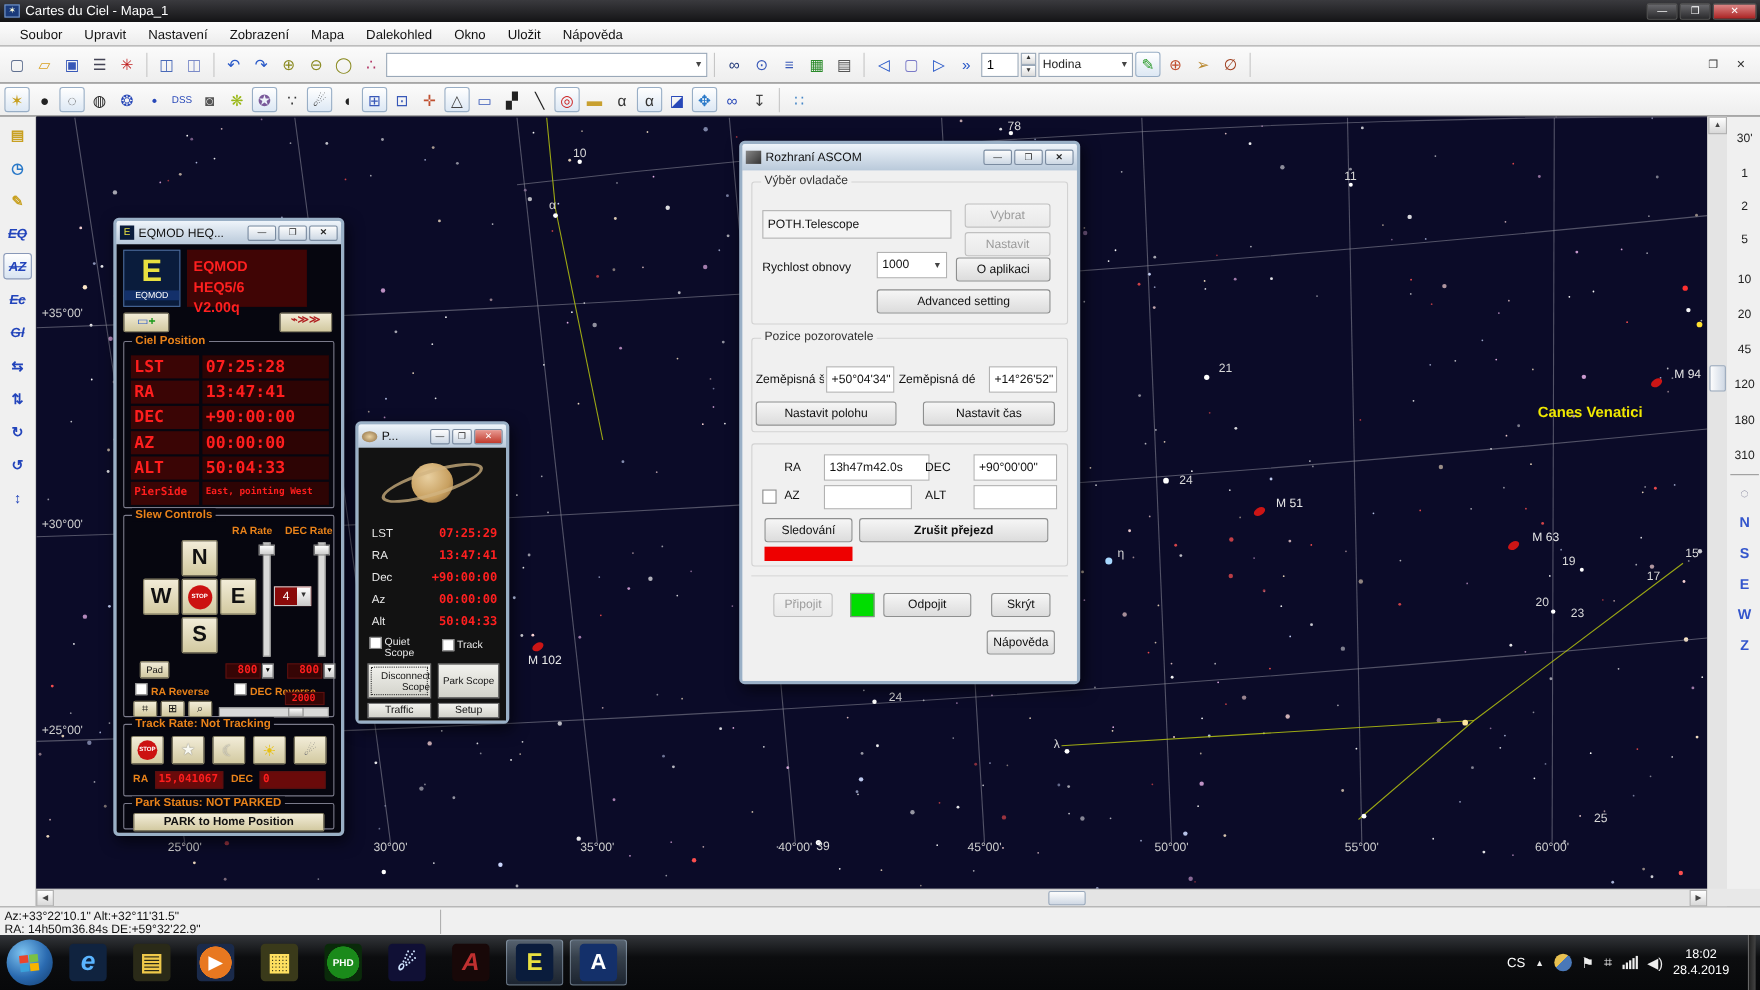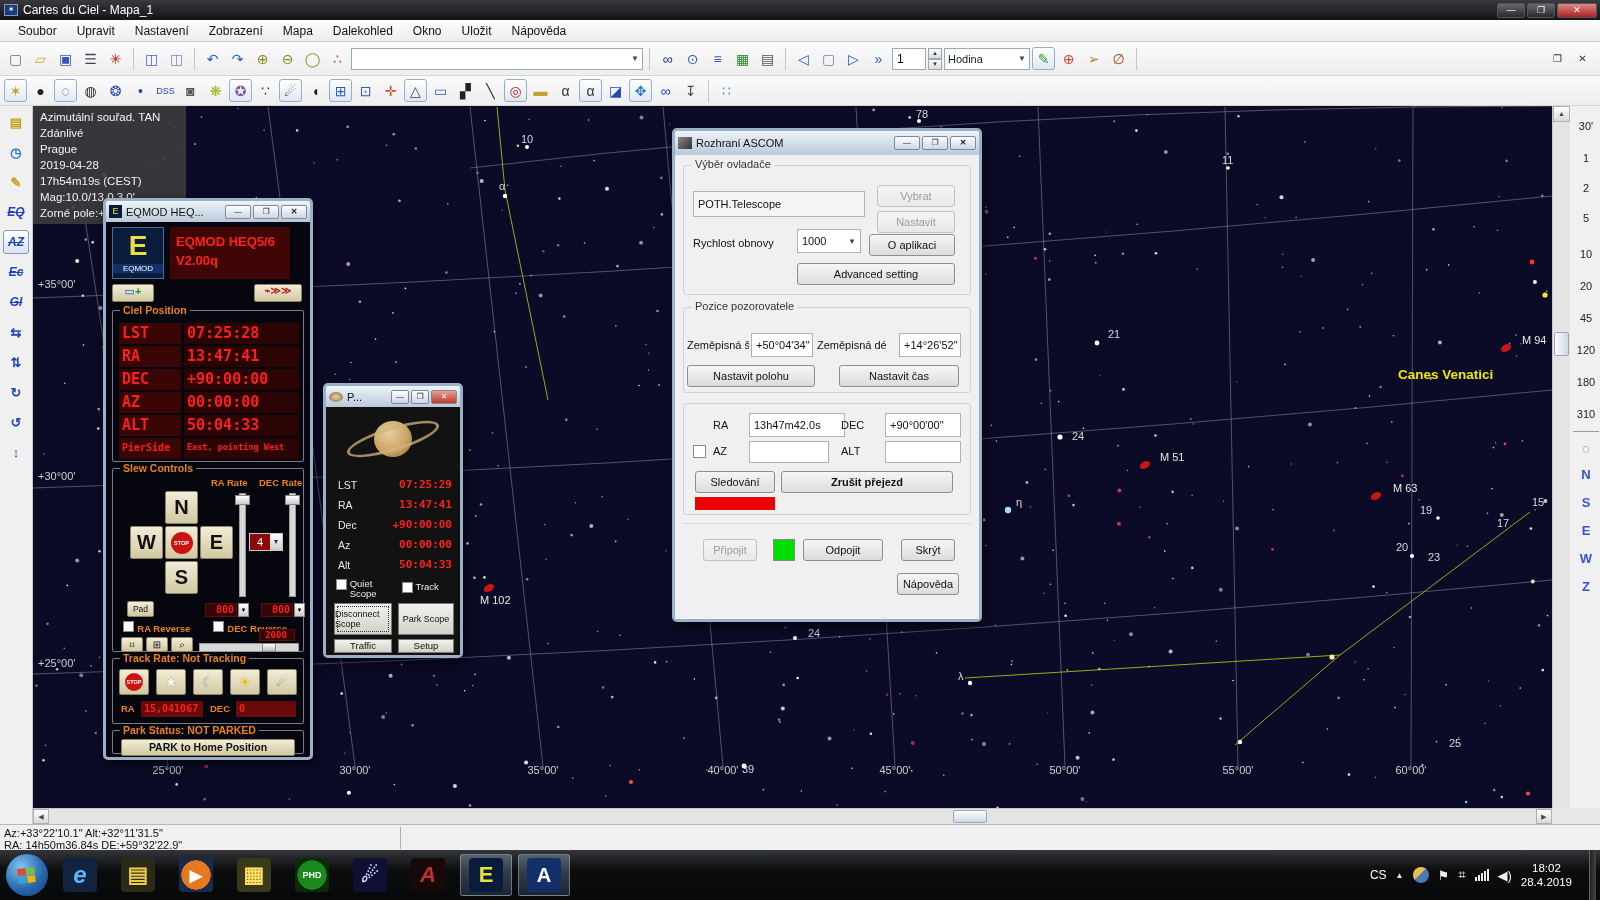--- a/index.html
+++ b/index.html
@@ -70,21 +70,21 @@
 .olab{color:#e8821a;font-weight:bold;font-size:9.5px}
 .cbx{width:11px;height:11px;background:#fff;border:1px solid #888;display:inline-block}
 .stopoct{background:#cc1111;color:#fff;border-radius:50%;font-size:5.5px;font-weight:bold;display:flex;align-items:center;justify-content:center}
 .vslider{position:absolute;width:7px;background:#d8d8d8;border:1px solid #999}
 .vthumb{position:absolute;width:15px;height:10px;background:linear-gradient(#fff,#ccc);border:1px solid #888}
 
 #poth{left:323px;top:383px;width:140px;height:275px}
 #pothbody{position:absolute;left:0;top:21px;width:134px;height:248px;background:#121212}
 .prow{position:absolute;color:#e8e8e8;font-size:10.5px}
 .pval{position:absolute;color:#ff2020;font-family:"DejaVu Sans Mono",monospace;font-weight:bold;font-size:11px;text-align:right}
-.pbtn{position:absolute;background:linear-gradient(#f2f2ee,#d2d2ca);border:1px solid #777;font-size:9px;text-align:left;color:#111;display:flex;align-items:center;justify-content:center;line-height:10px}
+.pbtn{position:absolute;background:linear-gradient(#f2f2ee,#d2d2ca);border:1px solid #777;font-size:9px;text-align:right;color:#111;display:flex;align-items:center;justify-content:center;line-height:10px}
 
 #ascom{left:672px;top:128px;width:310px;height:494px}
 #ascbody{position:absolute;left:0;top:24px;width:304px;height:464px;background:#f0f0f0}
 .agrp{position:absolute;border:1px solid #d2d2d2;border-radius:3px}
 .agrp .glab{position:absolute;top:-8px;left:8px;background:#f0f0f0;padding:0 3px;font-size:11px;color:#333;white-space:nowrap}
 .abtn{position:absolute;background:linear-gradient(#f6f6f6,#dcdcdc);border:1px solid #8e8f8f;border-radius:3px;font-size:11px;color:#111;display:flex;align-items:center;justify-content:center}
 .abtn.dis{color:#9b9b9b;border-color:#c0c0c0;background:linear-gradient(#f4f4f4,#e9e9e9)}
 .atb{position:absolute;background:#fff;border:1px solid #b2b2b2;font-size:11px;color:#111;display:flex;align-items:center;padding:0 4px;overflow:hidden;white-space:nowrap}
 .albl{position:absolute;font-size:11px;color:#111;white-space:nowrap;overflow:hidden}
 </style>
@@ -799,29 +799,20 @@
         <text x="5" y="561" fill="#cfcfcf" font-size="11px" font-family="Liberation Sans, sans-serif">+25°00'</text>
         <text x="135" y="668" fill="#cfcfcf" font-size="11px" font-family="Liberation Sans, sans-serif" text-anchor="middle">25°00'</text>
         <text x="322" y="668" fill="#cfcfcf" font-size="11px" font-family="Liberation Sans, sans-serif" text-anchor="middle">30°00'</text>
         <text x="510" y="668" fill="#cfcfcf" font-size="11px" font-family="Liberation Sans, sans-serif" text-anchor="middle">35°00'</text>
         <text x="690" y="668" fill="#cfcfcf" font-size="11px" font-family="Liberation Sans, sans-serif" text-anchor="middle">40°00'</text>
         <text x="862" y="668" fill="#cfcfcf" font-size="11px" font-family="Liberation Sans, sans-serif" text-anchor="middle">45°00'</text>
         <text x="1032" y="668" fill="#cfcfcf" font-size="11px" font-family="Liberation Sans, sans-serif" text-anchor="middle">50°00'</text>
         <text x="1205" y="668" fill="#cfcfcf" font-size="11px" font-family="Liberation Sans, sans-serif" text-anchor="middle">55°00'</text>
         <text x="1378" y="668" fill="#cfcfcf" font-size="11px" font-family="Liberation Sans, sans-serif" text-anchor="middle">60°00'</text>
       </svg>
-    <div id="infopanel" class="abs">
-      <div>Azimutální souřad. TAN</div>
-      <div>Zdánlivé</div>
-      <div>Prague</div>
-      <div>2019-04-28</div>
-      <div>17h54m19s (CEST)</div>
-      <div>Mag:10.0/13.0 3.0'</div>
-      <div>Zorné pole:+</div>
-    </div>
   </div>
 
   <div id="rightpanel" class="abs">
     <div id="vscroll">
       <div class="sarr">▲</div>
       <div class="thumb"></div>
     </div>
   <div class="zoomlab" style="top: 14px;">30'</div>
       <div class="zoomlab" style="top: 46px;">1</div>
       <div class="zoomlab" style="top: 76px;">2</div>
@@ -922,21 +913,21 @@
         <span class="fbtn">❐</span>
         <span class="fbtn" style="font-weight:bold">✕</span>
       </span>
     </div>
     <div id="eqbody">
 
       <div class="abs" style="left:6px;top:5px;width:52px;height:52px;background:#0a1c3c;border:1px solid #4a6a9a;text-align:center">
         <div style="color:#e8e040;font-size:28px;font-weight:bold;line-height:36px">E</div>
         <div style="color:#fff;font-size:8px;background:#13306a">EQMOD</div>
       </div>
-      <div class="abs" style="left:64px;top:5px;width:120px;height:52px;background:#400505;padding:5px 6px;color:#ff2020;font-weight:bold;font-size:13px;line-height:19px">
+      <div class="abs" style="left:64px;top:5px;width:109px;height:52px;background:#400505;padding:5px 6px;color:#ff2020;font-weight:bold;font-size:13px;line-height:19px">
         <div>EQMOD HEQ5/6</div>
         <div>V2.00q</div>
       </div>
       <div class="abs beige" style="left:6px;top:62px;width:42px;height:18px;text-align:center;font-size:11px"><span style="color:#2858c8">▭</span><span style="color:#1a9a1a;font-weight:bold">+</span></div>
       <div class="abs beige" style="left:148px;top:62px;width:48px;height:18px;text-align:center;font-size:10px;color:#b02020;font-weight:bold">⌁<span>≫≫</span></div>
 
       <div class="egrp" style="top:88px;height:152px">
         <div class="glab">Ciel Position</div>
         <div id="mountrows">
             <div class="abs ledbox" style="left: 6px; top: 12px; width: 62px; height: 21px; font-size: 15px; line-height: 20px; padding-left: 3px; border: none; background: rgb(58, 5, 5);">LST</div>

